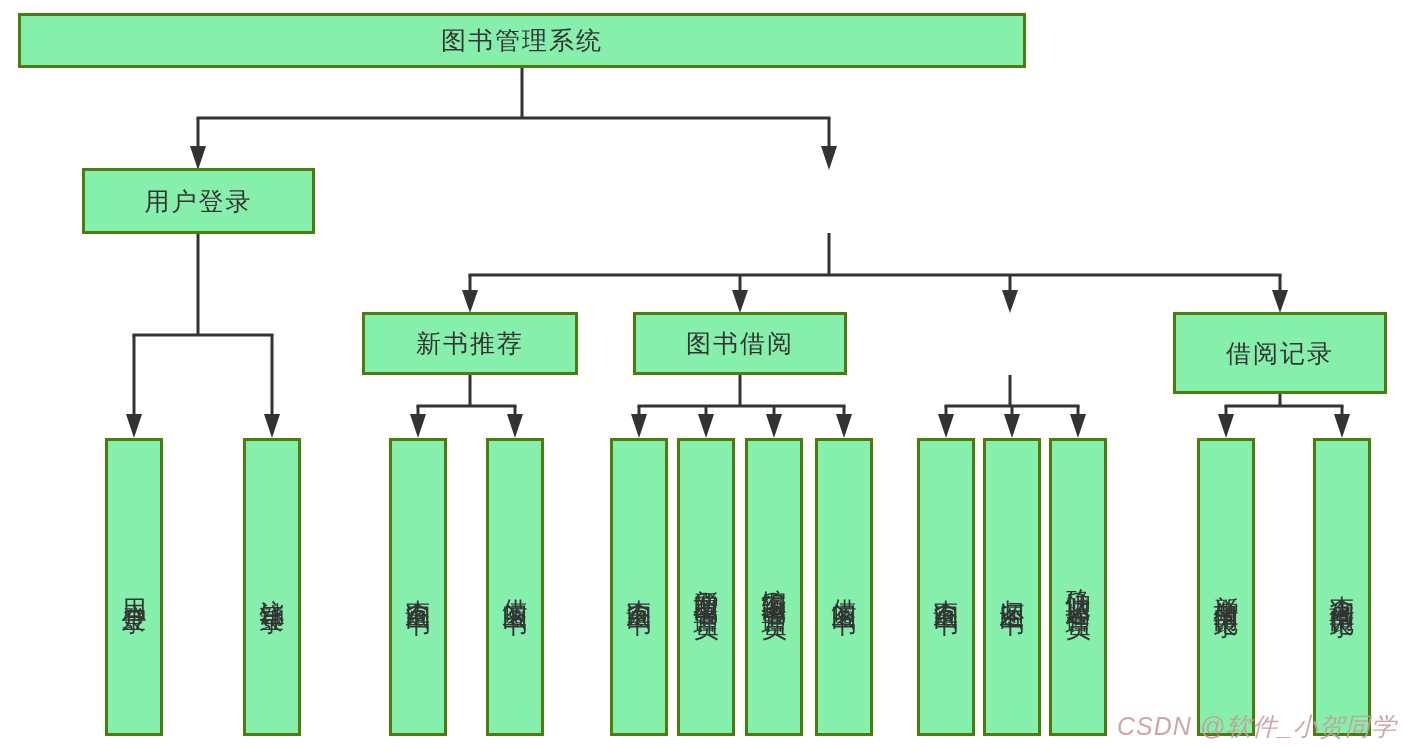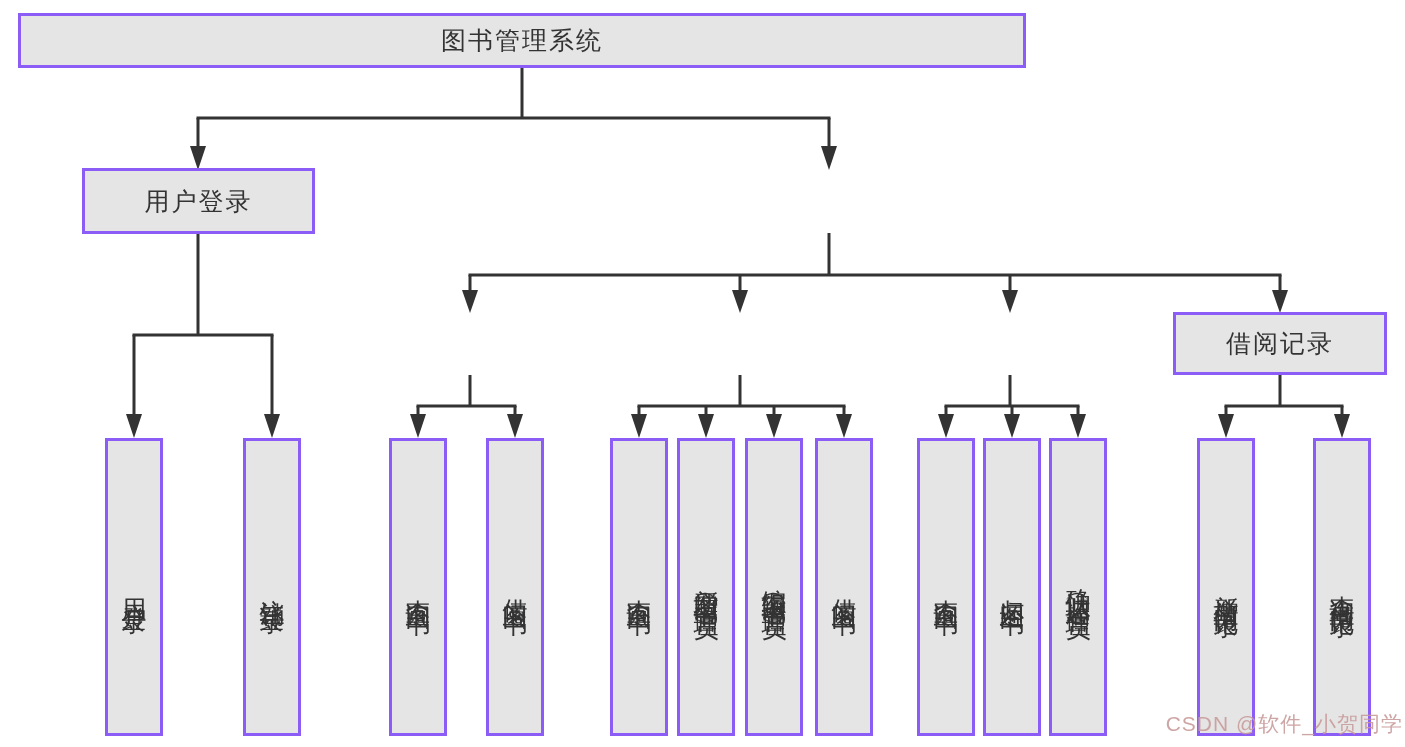--- a/index.html
+++ b/index.html
@@ -2,47 +2,48 @@
 <html><head>
 <meta charset="utf-8">
 <style>
   html,body{margin:0;padding:0;background:#ffffff;}
   #stage{
     position:relative;width:1405px;height:747px;background:#ffffff;
     font-family:"Liberation Sans",sans-serif;color:#333333;overflow:hidden;
   }
   #connector-svg{position:absolute;left:0;top:0;z-index:1;}
   .node{
-    position:absolute;box-sizing:border-box;background:#e5e5e5;
-    border:3px solid #8b5cf6;display:flex;align-items:center;justify-content:center;
+    position:absolute;box-sizing:border-box;background:#86efac;
+    border:3px solid #4d7c0f;display:flex;align-items:center;justify-content:center;
     font-size:25px;letter-spacing:2px;white-space:nowrap;z-index:2;
   }
   .leaf span{
     writing-mode:vertical-rl;text-orientation:mixed;
     letter-spacing:4px;line-height:1;font-size:25px;
   }
   
   .b-root {left:18px;  top:13px;  width:1008px;height:55px;}
   .b-user {left:82px;  top:168px; width:233px; height:66px;}
   .b-mgmt {left:711px; top:168px; width:236px; height:65px;}
   .b-l2-0 {left:362px; top:312px; width:216px; height:63px;}
   .b-l2-1 {left:633px; top:312px; width:214px; height:63px;}
   .b-l2-2 {left:903px; top:312px; width:214px; height:63px;}
-  .b-l2-3 {left:1173px;top:312px; width:214px; height:63px;}
+  .b-l2-3 {left:1173px;top:312px; width:214px; height:82px;}
   
   .leaf{top:438px;width:58px;height:298px;}
   .lf-0{left:105px;} .lf-1{left:243px;}
   .lf-2{left:389px;} .lf-3{left:486px;}
   .lf-4{left:610px;} .lf-5{left:677px;} .lf-6{left:745px;} .lf-7{left:815px;}
   .lf-8{left:917px;} .lf-9{left:983px;} .lf-10{left:1049px;}
   .lf-11{left:1197px;} .lf-12{left:1313px;}
   .watermark{
-    position:absolute;right:2px;top:710px;z-index:5;
-    font-size:21px;letter-spacing:1px;color:rgba(201,155,155,0.9);
+    position:absolute;right:8px;top:710px;z-index:5;
+    font-size:25px;letter-spacing:1px;color:rgba(201,155,155,0.9);
     white-space:nowrap;
+    font-style:italic;
   }
 </style>
 </head>
 <body>
 
 <div id="stage">
 
   <svg id="connector-svg" width="1405" height="747" viewBox="0 0 1405 747">
     <g stroke="#333333" stroke-width="3" fill="none">
 
@@ -118,20 +119,22 @@
         <line x1="1342" y1="406" x2="1342" y2="416"></line>
         <polygon points="1334,414 1350,414 1342,438" fill="#333333" stroke="none"></polygon>
       </g>
     </g>
   </svg>
 
   <div class="node b-root">图书管理系统</div>
 
   <div class="node b-user">用户登录</div>
 
+  <div class="node b-l2-0">新书推荐</div>
+  <div class="node b-l2-1">图书借阅</div>
   <div class="node b-l2-3">借阅记录</div>
 
   <div class="node leaf lf-0">
     <span>用户登录</span>
   </div>
   <div class="node leaf lf-1">
     <span>注销登录</span>
   </div>
 
   <div class="node leaf lf-2">

